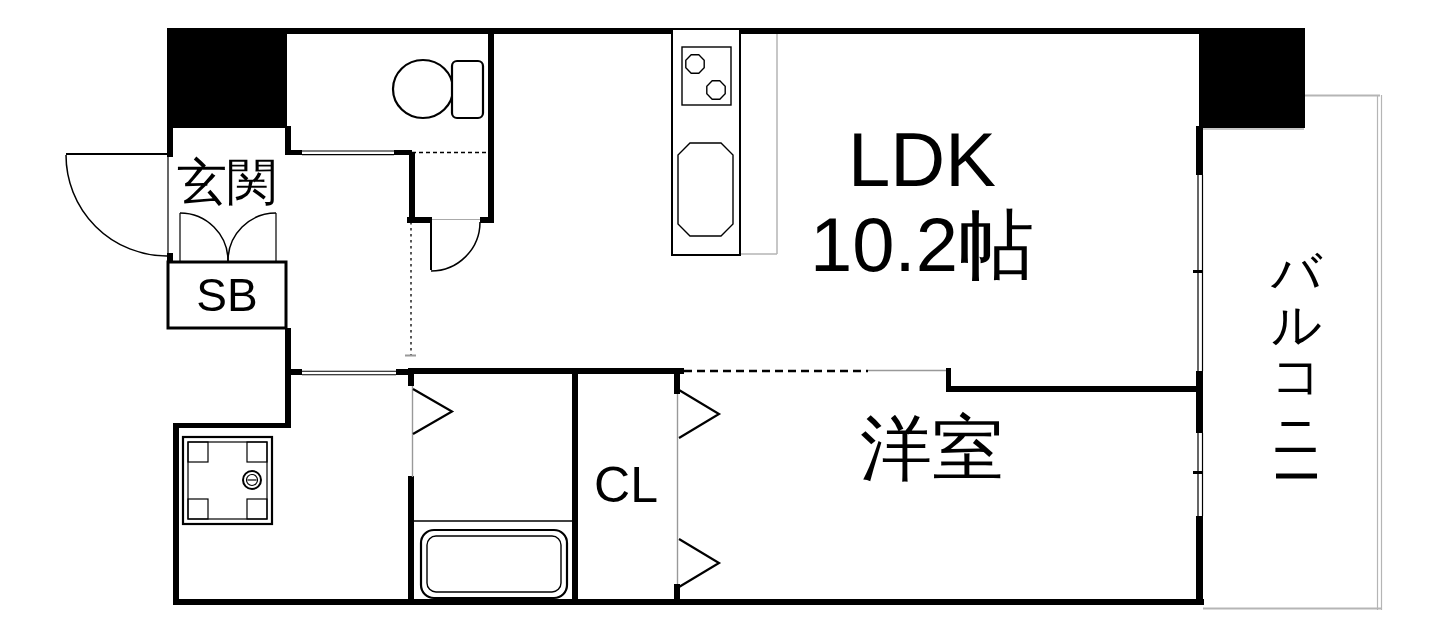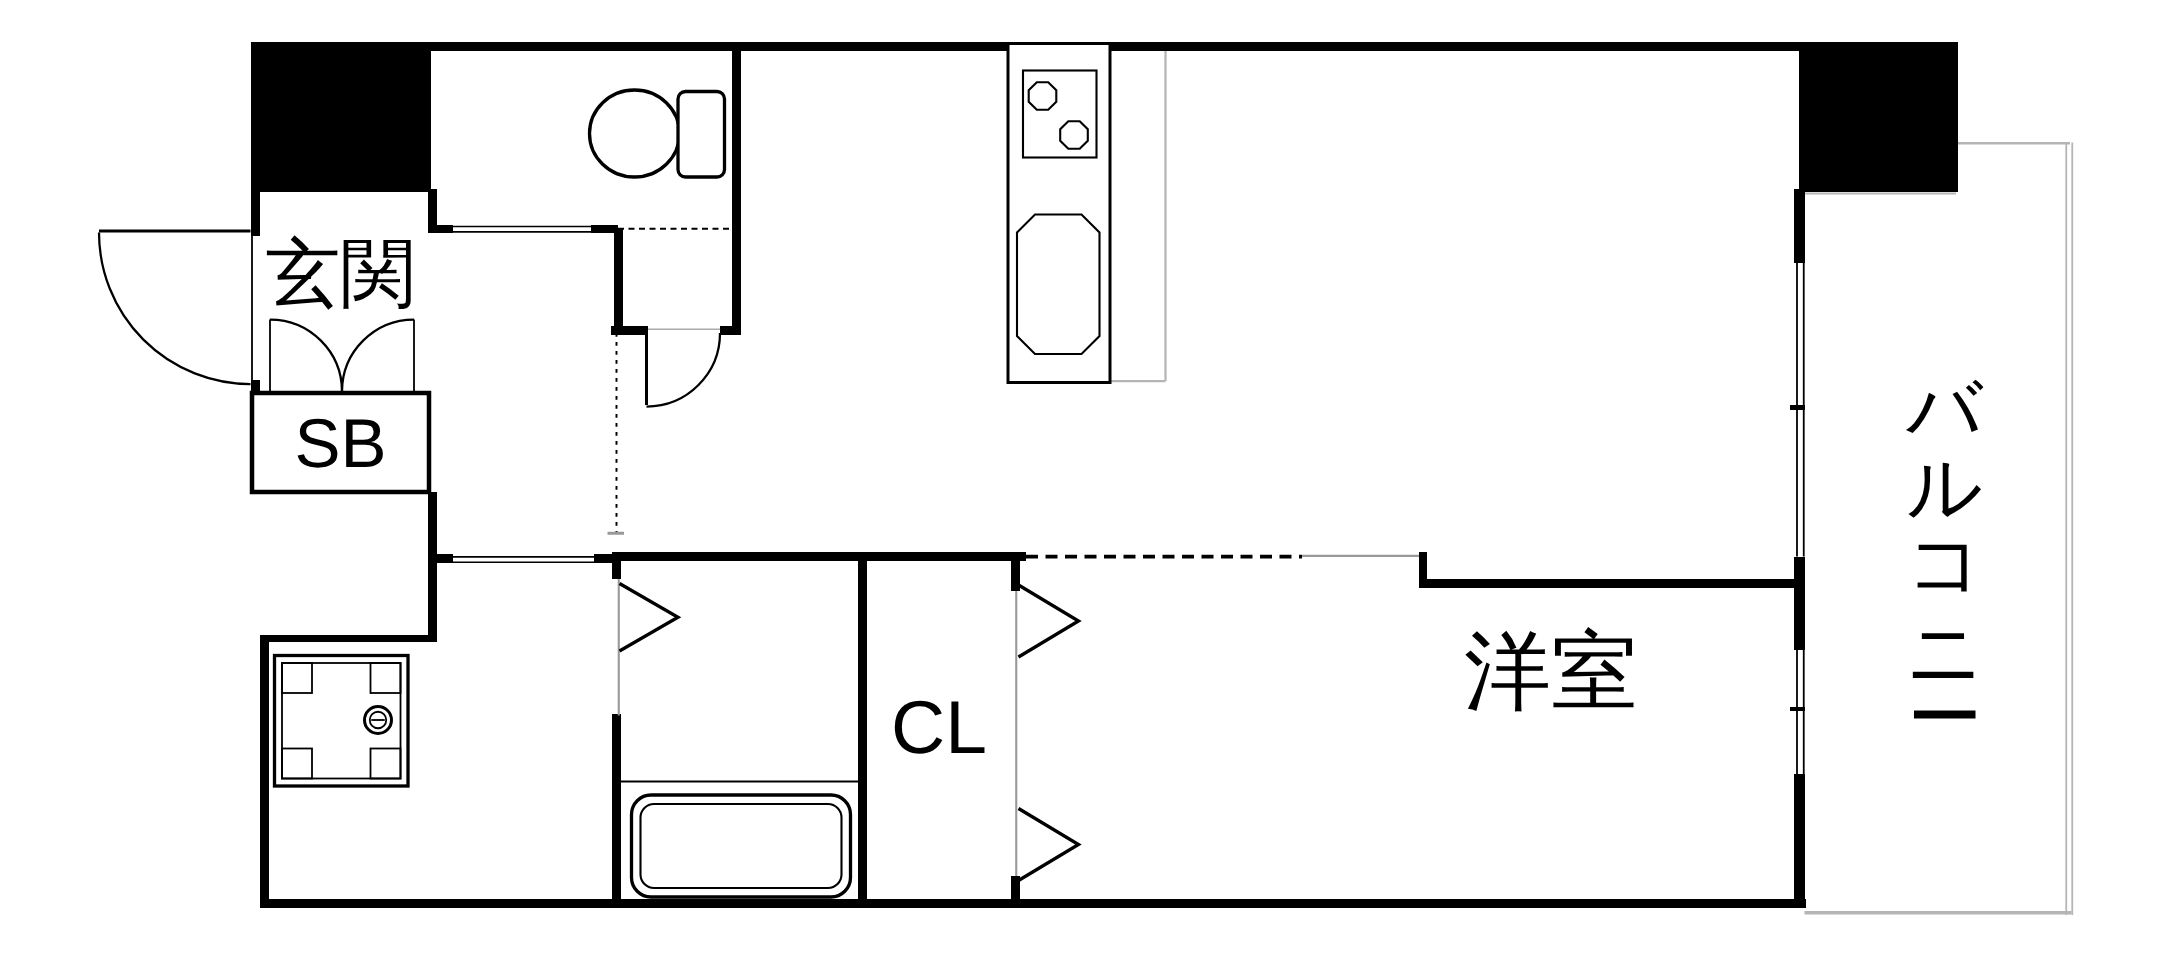--- a/index.html
+++ b/index.html
@@ -9,21 +9,21 @@
     overflow:hidden;
   }
   .plan svg { position:absolute; left:0; top:0; }
   .label { position:absolute; text-align:center; line-height:1; white-space:nowrap; }
   .label-genkan  { left:170px; top:155px; width:114px; font-size:50px; line-height:54px; }
   .label-sb      { left:168px; top:270px; width:118px; font-size:46px; line-height:50px; }
   .label-ldk     { left:762px; top:118px; width:320px; }
   .label-ldk .l1 { font-size:76px; line-height:84px; }
   .label-ldk .l2 { font-size:76px; line-height:86px; }
   .label-yo      { left:772px; top:402px; width:320px; }
-  .label-yo .l1  { font-size:58px; line-height:92px;text-align:right; }
+  .label-yo .l1  { font-size:72px; line-height:92px; }
   .label-yo .l2  { font-size:76px; line-height:84px; }
   .label-cl      { left:576px; top:460px; width:100px; font-size:50px; }
   .label-balcony {
     left:1262px; top:216px; height:280px; width:60px;
     writing-mode:vertical-rl; text-orientation:mixed;
     font-size:50px; letter-spacing:2px; text-align:left;
   }
 </style>
 </head>
 <body>
@@ -160,20 +160,24 @@
       <line x1="411" y1="521" x2="572" y2="521" stroke-width="1.4"></line>
       <rect x="421" y="530" width="146" height="68" rx="13" stroke-width="2.2"></rect>
       <rect x="427" y="536" width="134" height="56" rx="9" stroke-width="1.4"></rect>
     </g>
   </svg>
 
   <div class="label label-sb">SB</div>
 
   <div class="label label-genkan">玄関</div>
 
+  <div class="label label-ldk">
+    <div class="l1">LDK</div>
+    <div class="l2">10.2帖</div>
+  </div>
 
   <div class="label label-yo">
     <div class="l1">洋室</div>
   </div>
 
   <div class="label label-cl">CL</div>
 
   <div class="label label-balcony">バルコニー</div>
 
 </div>

